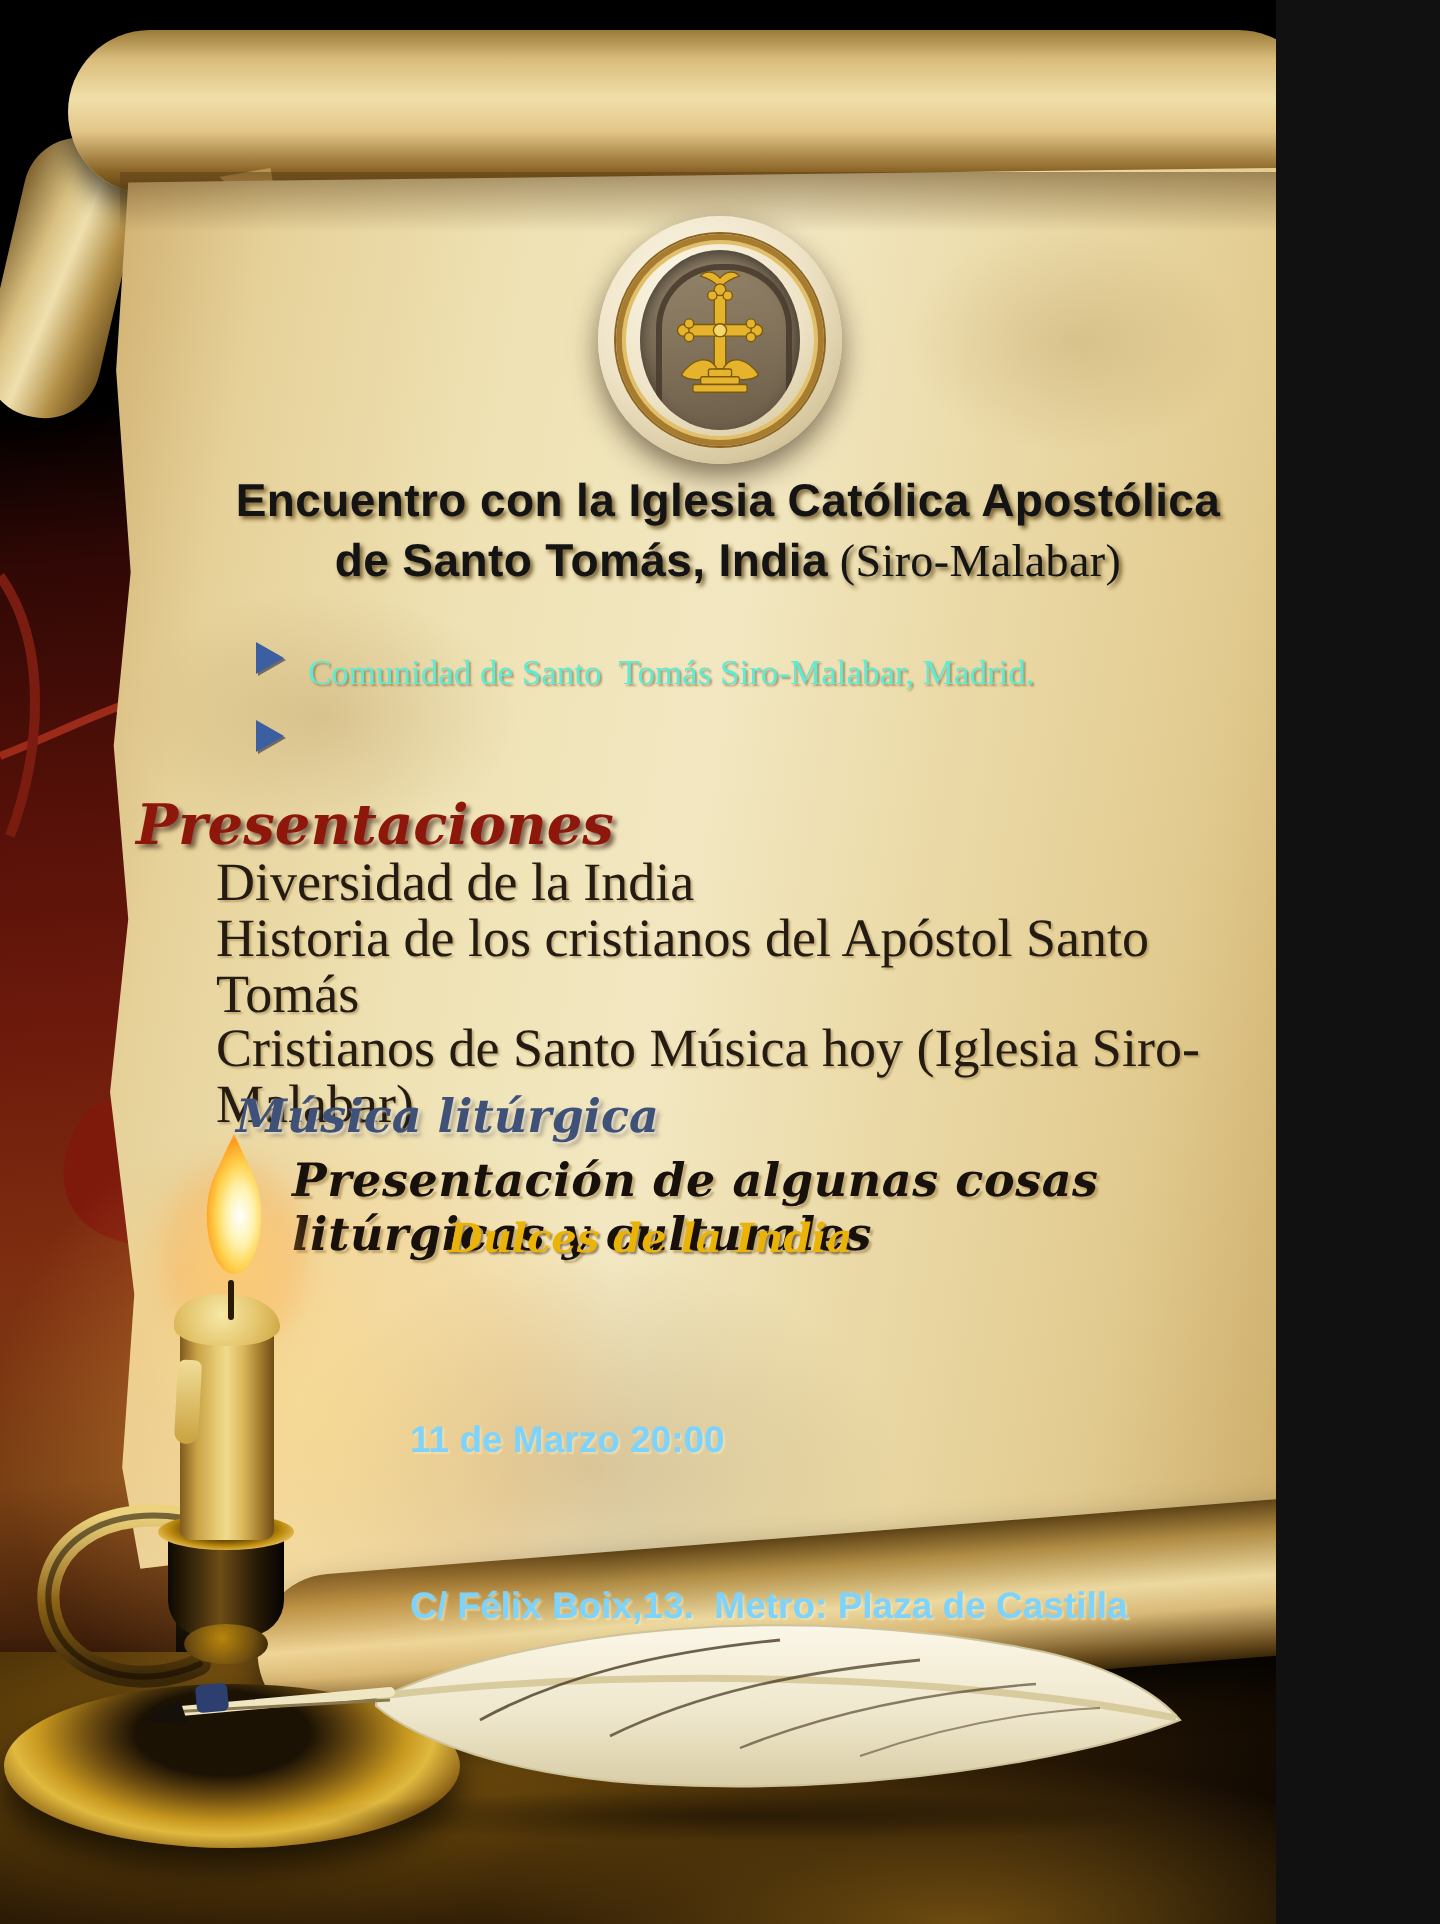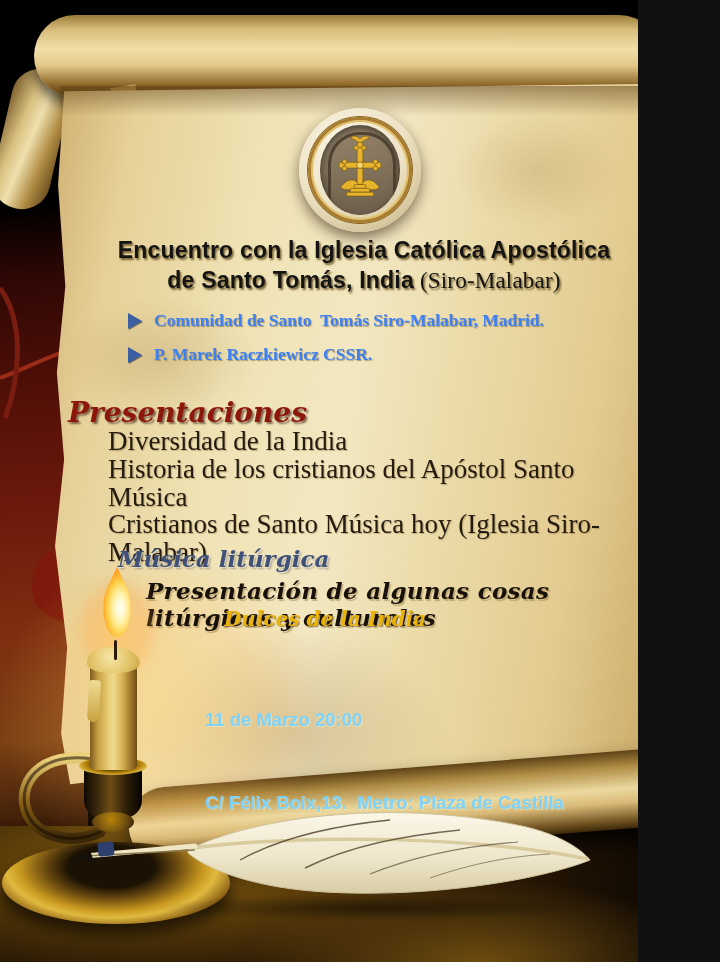--- a/index.html
+++ b/index.html
@@ -69,22 +69,22 @@
   
   .title{left:66px;top:235px;width:596px;z-index:40;text-align:center;color:#141414;
     font-weight:bold;font-size:23px;line-height:30px;letter-spacing:.2px;
     text-shadow:1.5px 1.5px 2px rgba(105,82,34,.9);}
   .title .lt{font-family:"Liberation Serif",serif;font-weight:normal;}
   .bullets{left:128px;top:310px;z-index:40;}
   .b-row{position:relative;display:flex;align-items:center;margin-bottom:13px;}
   .b-arrow{width:0;height:0;border-top:8px solid transparent;border-bottom:8px solid transparent;
     border-left:14px solid #3c5fa2;margin-right:12px;
     filter:drop-shadow(1.5px 1.5px 0 rgba(20,30,60,.55));}
-  .b-text{font-family:"Liberation Serif",serif;font-weight:bold;font-size:17.5px;color:#3b82f6;
-    white-space:pre-wrap;text-shadow:1px 1px 1px rgba(130,100,50,.6);}
+  .b-text{font-family:"Liberation Serif",serif;font-weight:normal;font-size:17.5px;color:#5eead4;
+    white-space:pre-wrap;text-shadow:1px 1px 1px rgba(130,100,50,.6);margin-top:16px;}
   .heading{left:68px;top:396px;z-index:40;font-family:"DejaVu Serif",serif;
     font-style:italic;font-weight:bold;font-size:28px;color:#8e170c;
     text-shadow:2px 2px 2px rgba(40,8,4,.55);}
   .program{left:92px;top:428px;z-index:40;font-family:"Liberation Serif",serif;
     font-size:27px;color:#241c12;line-height:27.8px;
     text-shadow:1px 1px 1px rgba(150,120,60,.5);margin-left:16px;}
   .script{z-index:40;font-family:"DejaVu Serif",serif;font-style:italic;font-weight:bold;}
   .script-1{left:118px;top:545px;font-size:23px;color:#3f5178;
     text-shadow:1px 1px 1px rgba(245,235,205,.7), 2px 2px 2px rgba(40,40,60,.35);}
   .script-2{left:146px;top:577px;font-size:23px;color:#17100b;letter-spacing:.3px;
@@ -205,29 +205,28 @@
     <div><span>de Santo Tomás, India</span><span class="lt"> (Siro-Malabar)</span></div>
   </div>
 
   <div class="abs bullets">
     <div class="b-row">
       <span class="b-arrow"></span>
       <span class="b-text">Comunidad de Santo  Tomás Siro-Malabar, Madrid.</span>
     </div>
     <div class="b-row">
       <span class="b-arrow"></span>
-      <span class="b-text">P. Marek Raczkiewicz CSSR.</span>
     </div>
   </div>
 
   <div class="abs heading">Presentaciones</div>
 
   <div class="abs program">
     <div>Diversidad de la India</div>
-    <div>Historia de los cristianos del Apóstol Santo Música</div>
+    <div>Historia de los cristianos del Apóstol Santo Tomás</div>
     <div>Cristianos de Santo Música hoy (Iglesia Siro-Malabar)</div>
   </div>
 
   <div class="abs script script-1">Música litúrgica</div>
   <div class="abs script script-2">Presentación de algunas cosas litúrgicas y culturales</div>
   <div class="abs script script-3">Dulces de la India</div>
 
   <div class="abs event">
     <div>11 de Marzo 20:00</div>
     <div>C/ Félix Boix,13.  Metro: Plaza de Castilla</div>

